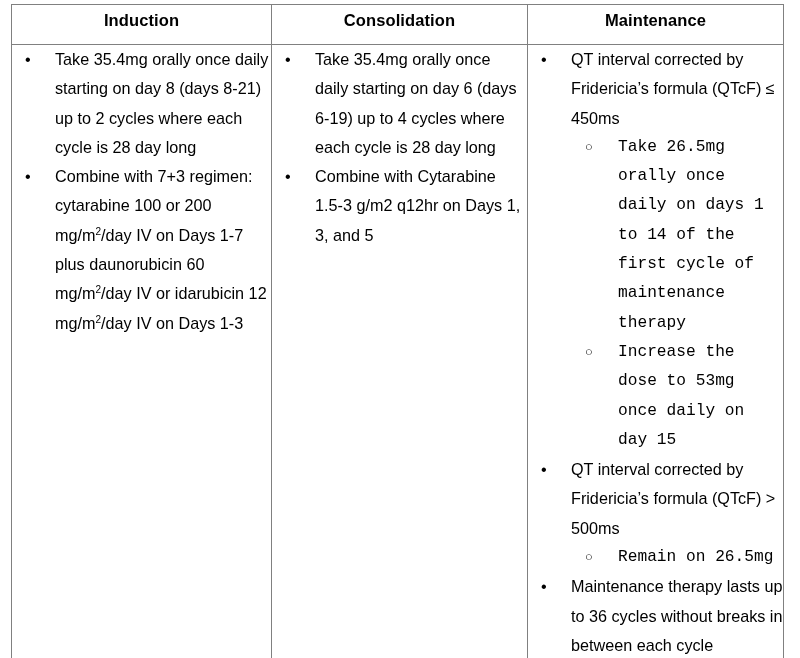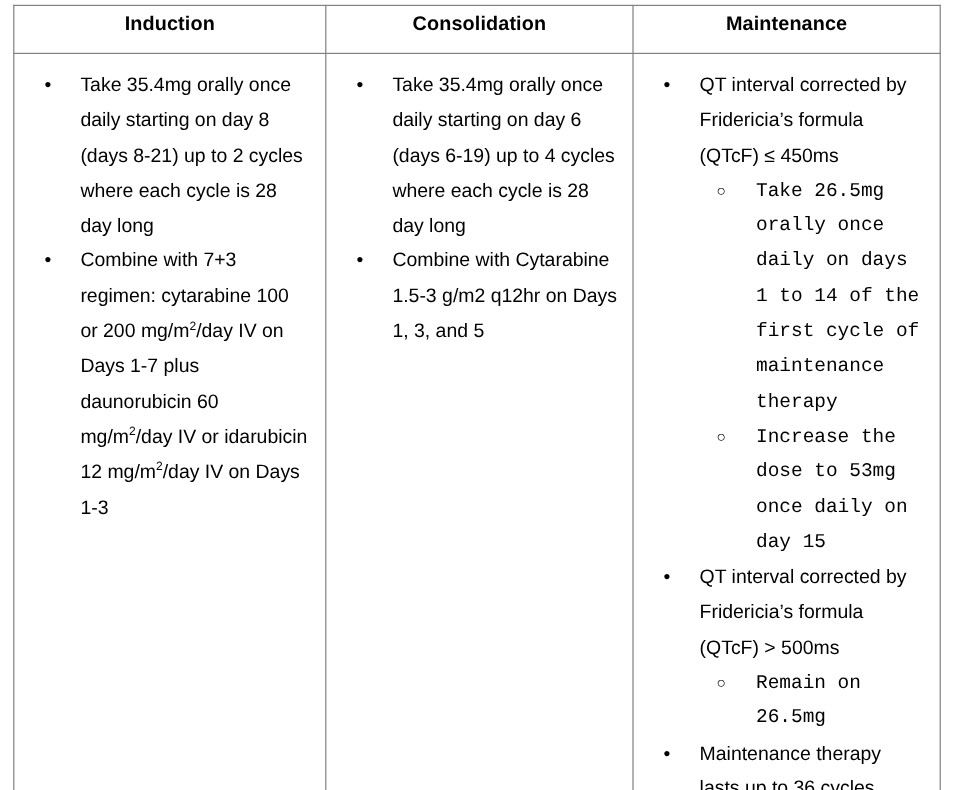--- a/index.html
+++ b/index.html
@@ -55,21 +55,21 @@
     padding-top: 5px;
     letter-spacing: 0.1px;
   }
 
   .body-cell {
     padding: 6px 6px 6px 4px;
   }
 
   ul.bullets {
     list-style: none;
-    margin: 12px;
+    margin: 0;
     padding: 0;
   }
 
   ul.bullets > li {
     position: relative;
     font-size: 16.2px;
     line-height: 29.3px;
     padding-left: 43px;
     margin: 0 0 0 0;
     text-align: left;

